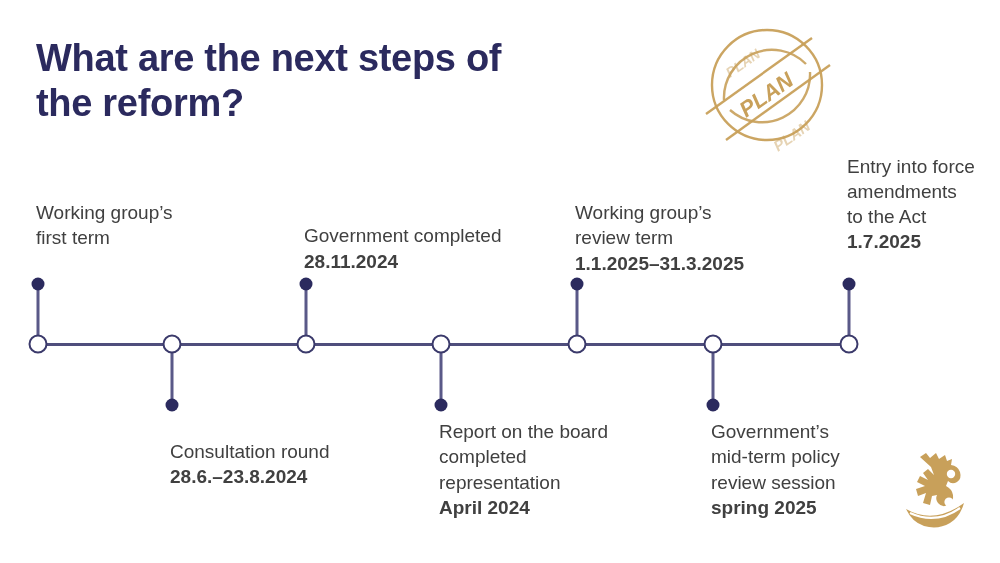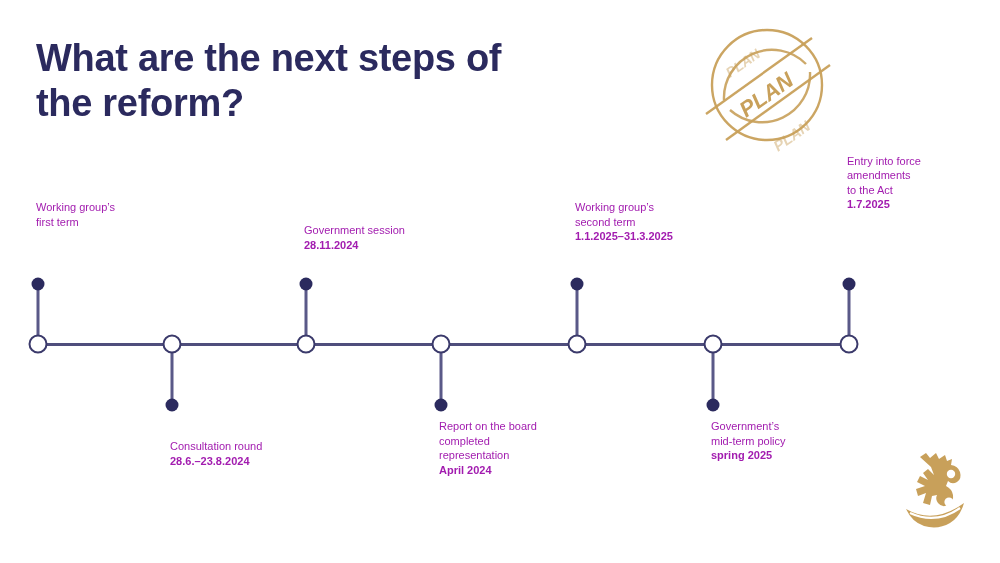--- a/index.html
+++ b/index.html
@@ -71,23 +71,23 @@
     height: 13px;
     border-radius: 50%;
     background: #2b2a5e;
     transform: translate(-50%, -50%);
     z-index: 2;
   }
 
   
   .label {
     position: absolute;
-    font-size: 11px;
+    font-size: 19px;
     line-height: 1.33;
-    color: #a21caf;
+    color: #404040;
   }
   .label .ln {
     display: block;
     white-space: nowrap;
   }
   .label .ln.bold {
     font-weight: bold;
   }
   .label.above {
     
@@ -162,46 +162,47 @@
       <div class="node" style="left: 172px; top: 344px;"></div>
       <div class="dot" style="left: 172px; top: 405px;"></div>
       <div class="label below" style="left: 170px; top: 439px;">
         <span class="ln">Consultation round</span>
         <span class="ln bold">28.6.–23.8.2024</span>
       </div>
       <div class="stem" style="left: 306px; top: 284px; height: 60px;"></div>
       <div class="node" style="left: 306px; top: 344px;"></div>
       <div class="dot" style="left: 306px; top: 284px;"></div>
       <div class="label above" style="left: 304px; top: 223.4px;">
-        <span class="ln">Government session</span>
+        <span class="ln">Government completed</span>
         <span class="ln bold">28.11.2024</span>
       </div>
       <div class="stem" style="left: 441px; top: 344px; height: 61px;"></div>
       <div class="node" style="left: 441px; top: 344px;"></div>
       <div class="dot" style="left: 441px; top: 405px;"></div>
       <div class="label below" style="left: 439px; top: 419px;">
         <span class="ln">Report on the board</span>
         <span class="ln">completed</span>
         <span class="ln">representation</span>
         <span class="ln bold">April 2024</span>
       </div>
       <div class="stem" style="left: 577px; top: 284px; height: 60px;"></div>
       <div class="node" style="left: 577px; top: 344px;"></div>
       <div class="dot" style="left: 577px; top: 284px;"></div>
       <div class="label above" style="left: 575px; top: 200.1px;">
         <span class="ln">Working group’s</span>
-        <span class="ln">second term</span>
+        <span class="ln">review term</span>
         <span class="ln bold">1.1.2025–31.3.2025</span>
       </div>
       <div class="stem" style="left: 713px; top: 344px; height: 61px;"></div>
       <div class="node" style="left: 713px; top: 344px;"></div>
       <div class="dot" style="left: 713px; top: 405px;"></div>
       <div class="label below" style="left: 711px; top: 419px;">
         <span class="ln">Government’s</span>
         <span class="ln">mid-term policy</span>
+        <span class="ln">review session</span>
         <span class="ln bold">spring 2025</span>
       </div>
       <div class="stem" style="left: 849px; top: 284px; height: 60px;"></div>
       <div class="node" style="left: 849px; top: 344px;"></div>
       <div class="dot" style="left: 849px; top: 284px;"></div>
       <div class="label above" style="left: 847px; top: 153.5px;">
         <span class="ln">Entry into force</span>
         <span class="ln">amendments</span>
         <span class="ln">to the Act</span>
         <span class="ln bold">1.7.2025</span>

